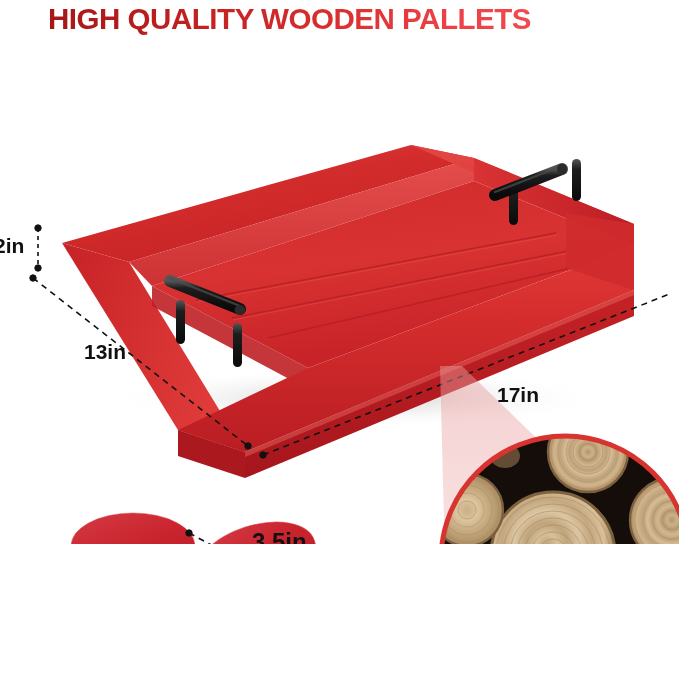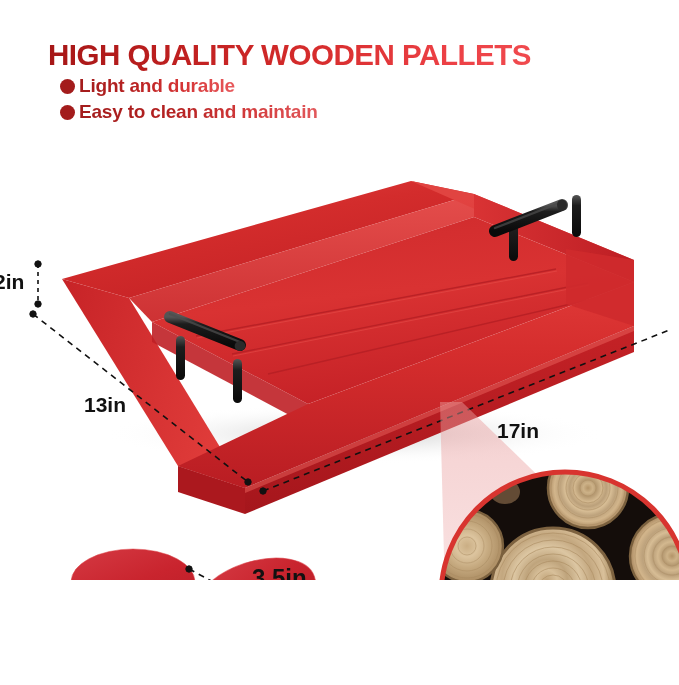--- a/index.html
+++ b/index.html
@@ -3,21 +3,21 @@
 <meta charset="utf-8">
 <style>
   html,body{margin:0;padding:0;}
   body{
     width:679px;height:685px;
     background:#ffffff;
     font-family:"Liberation Sans", sans-serif;
     overflow:hidden;
     position:relative;
   }
-  #root{position:relative;width:679px;height:544px;overflow:hidden;margin-top:36px;}
+  #root{position:relative;width:679px;height:544px;overflow:hidden;}
 
   
   .title{
     position:absolute; left:48px; top:2px;
     font-size:30px; font-weight:bold;
     letter-spacing:-0.5px;
     font-family:"Liberation Sans", sans-serif;
     transform:scaleX(0.985);
     transform-origin:left top;
     white-space:nowrap;
@@ -50,48 +50,38 @@
   .art{position:absolute;left:0;top:0;width:679px;height:685px;pointer-events:none;}
 
   
   .dimlabel{
     position:absolute;
     font-size:21px;font-weight:bold;color:#111;
     font-family:"Liberation Sans", sans-serif;
     white-space:nowrap;
   }
   #dim-h{left:-6px;top:234px;}
-  #dim-w{left:84px;top:357px;}
+  #dim-w{left:84px;top:340px;}
   #dim-d{left:497px;top:383px;}
   #dim-c{left:252px;top:528px;font-size:24px;}
 
   .caption{
     position:absolute;left:466px;top:655px;
     font-size:20px;font-weight:bold;color:#c0202a;
     font-family:"Liberation Sans", sans-serif;
     white-space:nowrap;
   }
 </style>
 </head>
 <body>
 
 <div id="root">
 
   <div class="title">HIGH QUALITY WOODEN PALLETS</div>
 
-  <div class="bullets">
-    <div class="bullet-row r1">
-      <span class="dot"></span>
-      <span class="bullet-text">Light and durable</span>
-    </div>
-    <div class="bullet-row r2">
-      <span class="dot"></span>
-      <span class="bullet-text">Easy to clean and maintain</span>
-    </div>
-  </div>
 
   <svg class="art" viewBox="0 0 679 685" width="679" height="685">
     <defs>
 
       <linearGradient id="gTop" x1="0" y1="0" x2="0.6" y2="1">
         <stop offset="0" stop-color="#e24040"></stop>
         <stop offset="0.45" stop-color="#d32c2c"></stop>
         <stop offset="1" stop-color="#c52225"></stop>
       </linearGradient>
       <linearGradient id="gInner" x1="0" y1="0" x2="0.3" y2="1">

